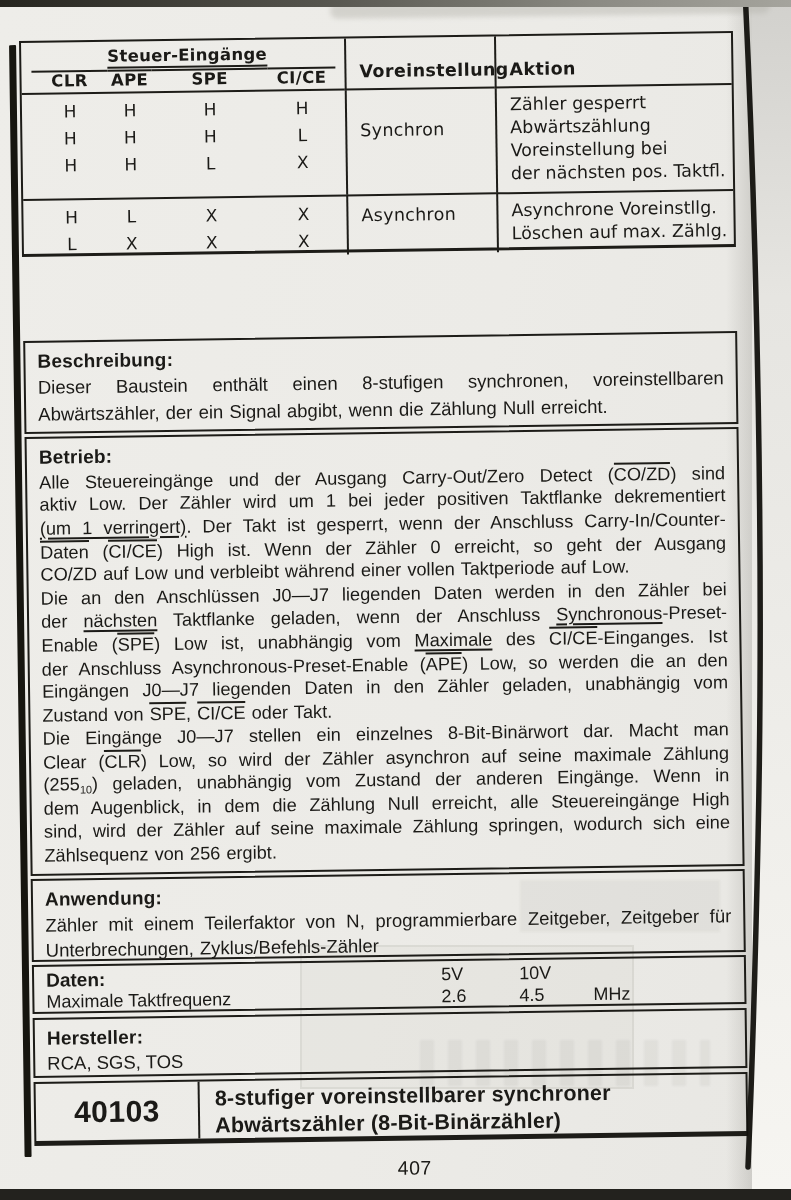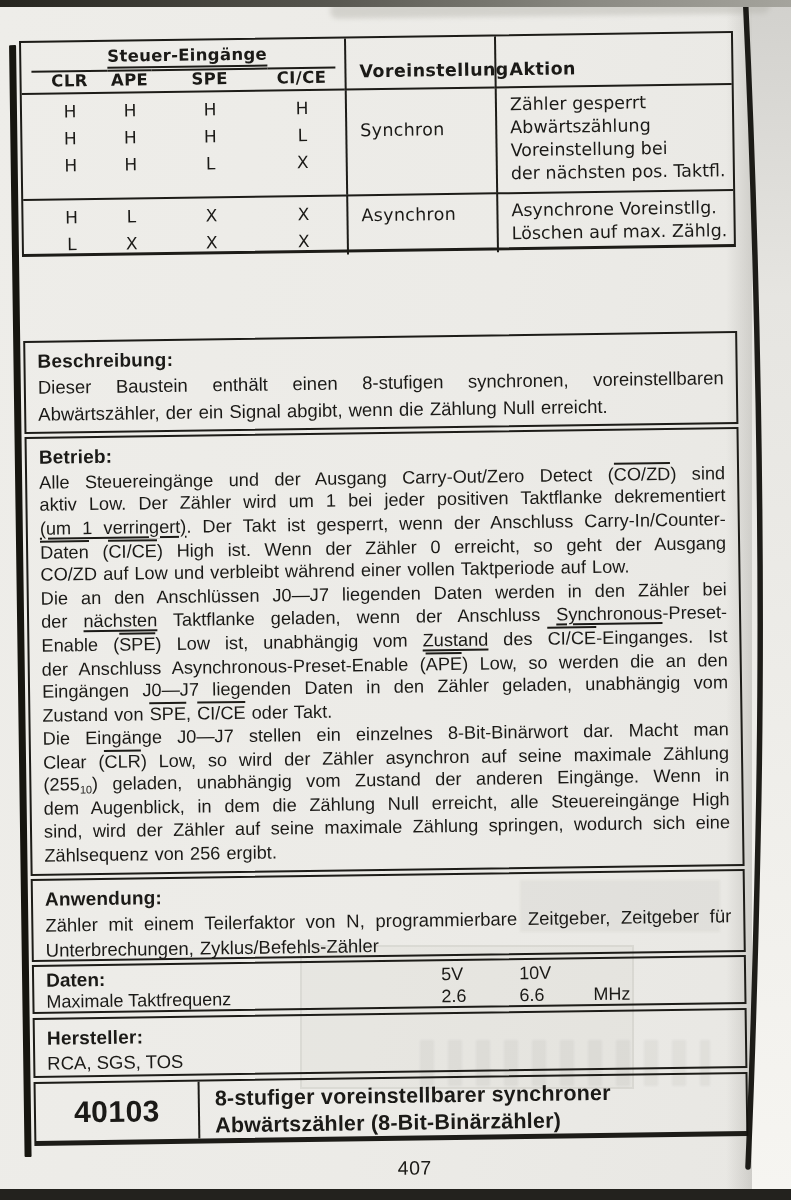--- a/index.html
+++ b/index.html
@@ -176,21 +176,21 @@
 
     <div class="box sec box-betrieb">
       <div class="sec-title">Betrieb:</div>
       <div class="bline jl">Alle Steuereingänge und der Ausgang Carry-Out/Zero Detect (<span class="ov">CO/ZD</span>) sind</div>
       <div class="bline jl">aktiv Low. Der Zähler wird um 1 bei jeder positiven Taktflanke dekrementiert</div>
       <div class="bline jl"><span class="un">(um 1 verringert)</span>. Der Takt ist gesperrt, wenn der Anschluss Carry-In/Counter-</div>
       <div class="bline jl"><span class="ov">Daten</span> (<span class="ov">CI/CE</span>) High ist. Wenn der Zähler 0 erreicht, so geht der Ausgang</div>
       <div class="bline ll">CO/ZD auf Low und verbleibt während einer vollen Taktperiode auf Low.</div>
       <div class="bline jl">Die an den Anschlüssen J0—J7 liegenden Daten werden in den Zähler bei</div>
       <div class="bline jl">der <span class="un">nächsten</span> Taktflanke geladen, wenn der Anschluss <span class="un">Synchronous</span>-Preset-</div>
-      <div class="bline jl">Enable (<span class="ov">SPE</span>) Low ist, unabhängig vom <span class="un">Zustand</span> des <span class="ov">CI/CE</span>-Einganges. Ist</div>
+      <div class="bline jl">Enable (<span class="ov">SPE</span>) Low ist, unabhängig vom <span class="un">Maximale</span> des <span class="ov">CI/CE</span>-Einganges. Ist</div>
       <div class="bline jl">der Anschluss Asynchronous-Preset-Enable (<span class="ov">APE</span>) Low, so werden die an den</div>
       <div class="bline jl">Eingängen J0—J7 liegenden Daten in den Zähler geladen, unabhängig vom</div>
       <div class="bline ll">Zustand von <span class="ov">SPE</span>, <span class="ov">CI/CE</span> oder Takt.</div>
       <div class="bline jl">Die Eingänge J0—J7 stellen ein einzelnes 8-Bit-Binärwort dar. Macht man</div>
       <div class="bline jl">Clear (<span class="ov">CLR</span>) Low, so wird der Zähler asynchron auf seine maximale Zählung</div>
       <div class="bline jl">(255<sub>10</sub>) geladen, unabhängig vom Zustand der anderen Eingänge. Wenn in</div>
       <div class="bline jl">dem Augenblick, in dem die Zählung Null erreicht, alle Steuereingänge High</div>
       <div class="bline jl">sind, wird der Zähler auf seine maximale Zählung springen, wodurch sich eine</div>
       <div class="bline ll">Zählsequenz von 256 ergibt.</div>
     </div>
@@ -202,21 +202,21 @@
     </div>
 
     <div class="box box-daten">
       <div class="d-grid">
         <div class="d-title">Daten:</div>
         <div>5V</div>
         <div>10V</div>
         <div></div>
         <div>Maximale Taktfrequenz</div>
         <div>2.6</div>
-        <div>6.6</div>
+        <div>4.5</div>
         <div>MHz</div>
       </div>
     </div>
 
     <div class="box sec box-hersteller">
       <div class="sec-title">Hersteller:</div>
       <div class="h-text">RCA, SGS, TOS</div>
     </div>
 
     <div class="box box-footer">

